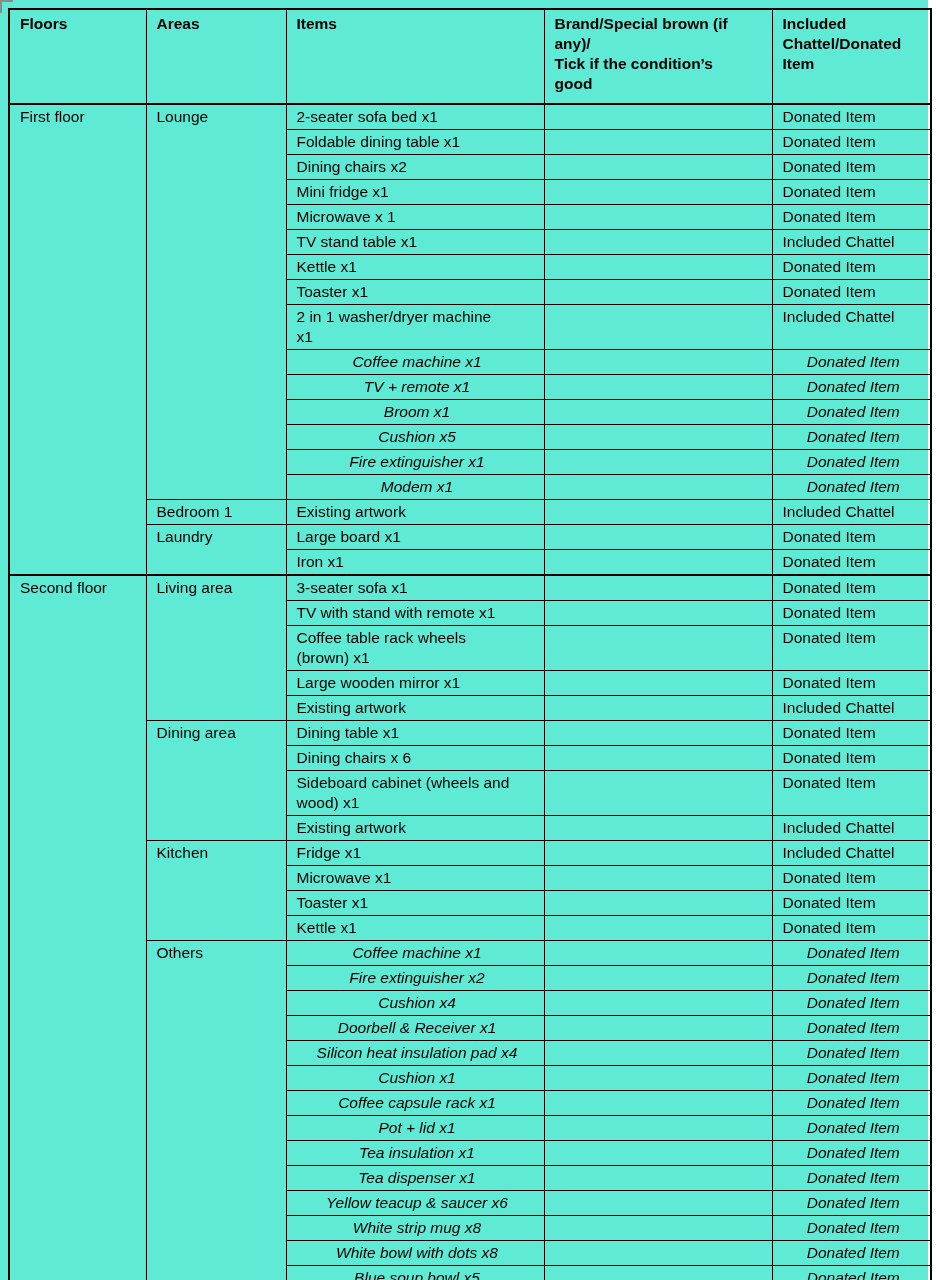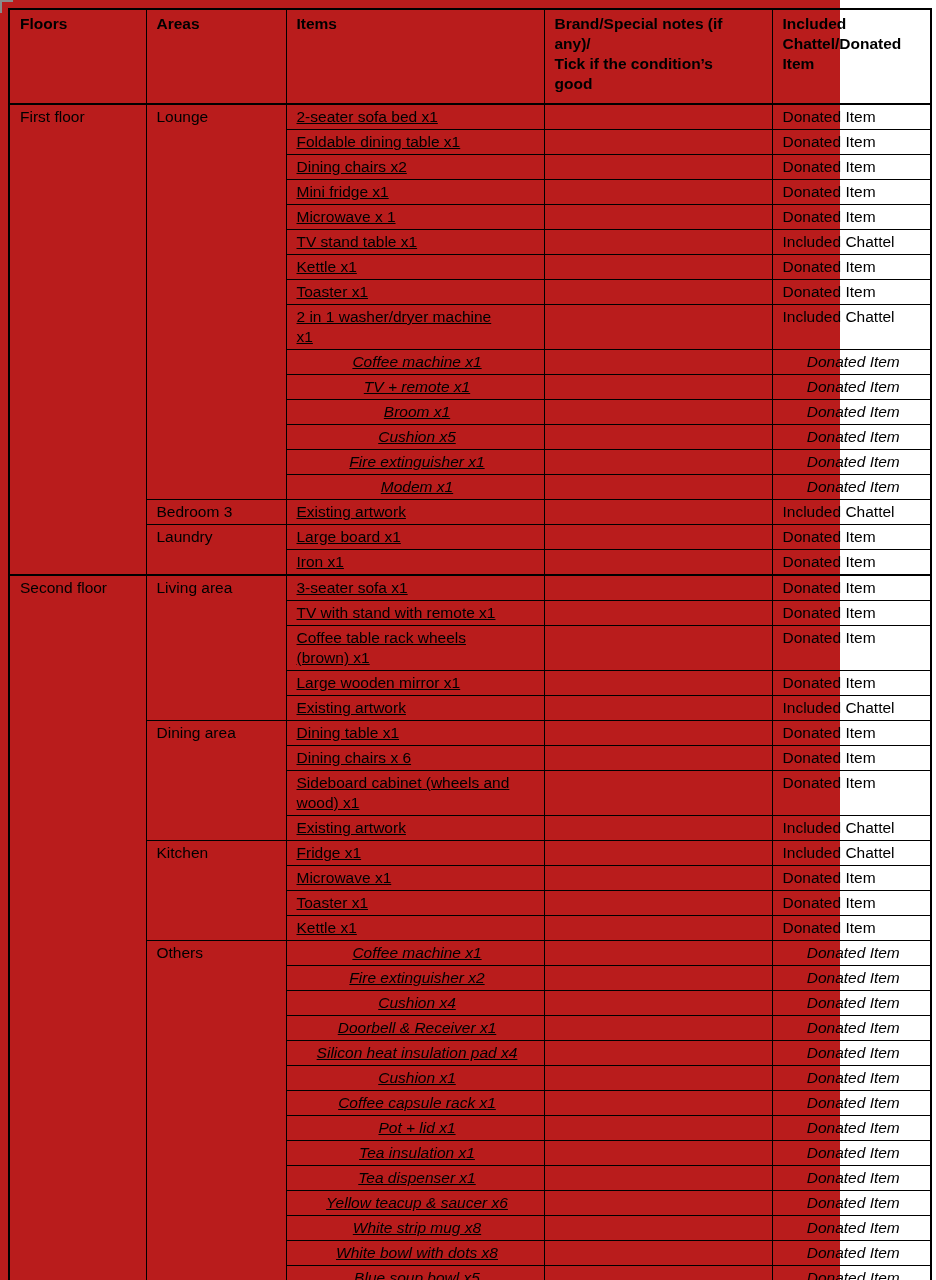--- a/index.html
+++ b/index.html
@@ -4,23 +4,23 @@
 <style>
   html, body {
     margin: 0;
     padding: 0;
     background: #ffffff;
     font-family: "Liberation Sans", sans-serif;
     color: #000000;
   }
   .page {
     position: relative;
-    width: 840px;
+    width: 928px;
     height: 1280px;
-    background: #b91c1c;
+    background: #5eead4;
     box-sizing: border-box;
     padding: 8px 0 0 8px;
   }
   .corner-mark {
     position: absolute;
     left: 0;
     top: 0;
     width: 11px;
     height: 11px;
     border-left: 2px solid #8a8a8a;
@@ -44,21 +44,21 @@
   }
   thead th {
     font-weight: bold;
     white-space: pre-line;
     border-bottom: 2px solid #000000;
     padding-top: 4px;
     padding-bottom: 4px;
     height: 95px;
   }
   tbody tr { height: 25px; }
-  tbody td.item-cell { white-space: pre-line; text-decoration: underline; }
+  tbody td.item-cell { white-space: pre-line; }
   tbody td.italic { font-style: italic; text-align: center; }
   tr.floor-sep td { border-top: 2px solid #000000; }
 </style>
 </head>
 <body>
 
 <div class="page">
   <div class="corner-mark"></div>
   <table class="inventory">
     <colgroup>
@@ -66,21 +66,21 @@
       <col style="width:140px">
       <col style="width:258px">
       <col style="width:228px">
       <col style="width:159px">
     </colgroup>
     <thead>
       <tr>
         <th>Floors</th>
         <th>Areas</th>
         <th>Items</th>
-        <th>Brand/Special notes (if
+        <th>Brand/Special brown (if
 any)/
 Tick if the condition’s
 good</th>
         <th>Included
 Chattel/Donated
 Item</th>
       </tr>
     </thead>
     <tbody>
         <tr>
@@ -155,21 +155,21 @@
           <td class="item-cell italic">Fire extinguisher x1</td>
           <td class="notes-cell"></td>
           <td class="status-cell italic">Donated Item</td>
         </tr>
         <tr>
           <td class="item-cell italic">Modem x1</td>
           <td class="notes-cell"></td>
           <td class="status-cell italic">Donated Item</td>
         </tr>
         <tr>
-          <td class="area-cell">Bedroom 3</td>
+          <td class="area-cell">Bedroom 1</td>
           <td class="item-cell">Existing artwork</td>
           <td class="notes-cell"></td>
           <td class="status-cell">Included Chattel</td>
         </tr>
         <tr>
           <td class="area-cell" rowspan="2">Laundry</td>
           <td class="item-cell">Large board x1</td>
           <td class="notes-cell"></td>
           <td class="status-cell">Donated Item</td>
         </tr>

